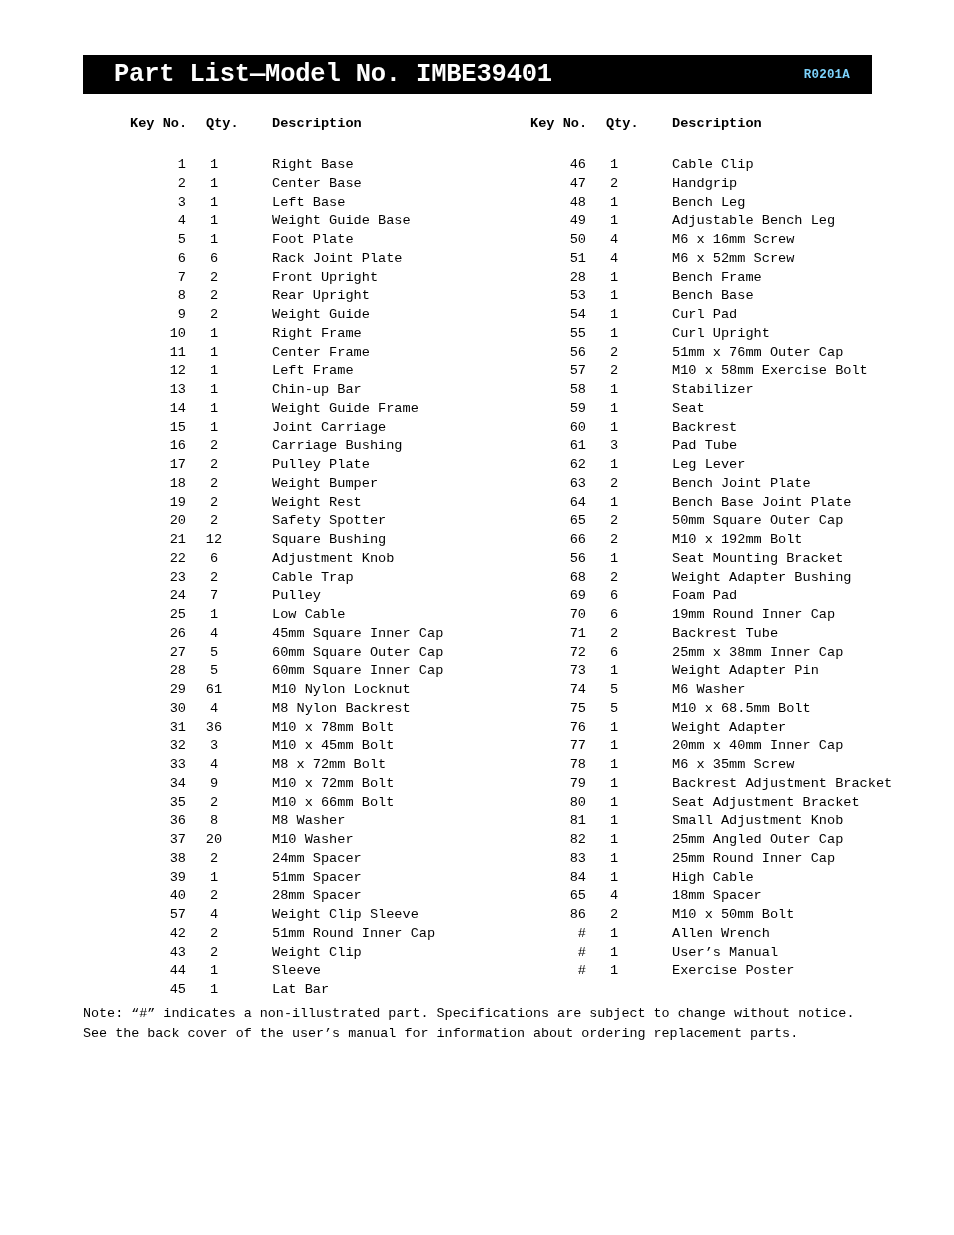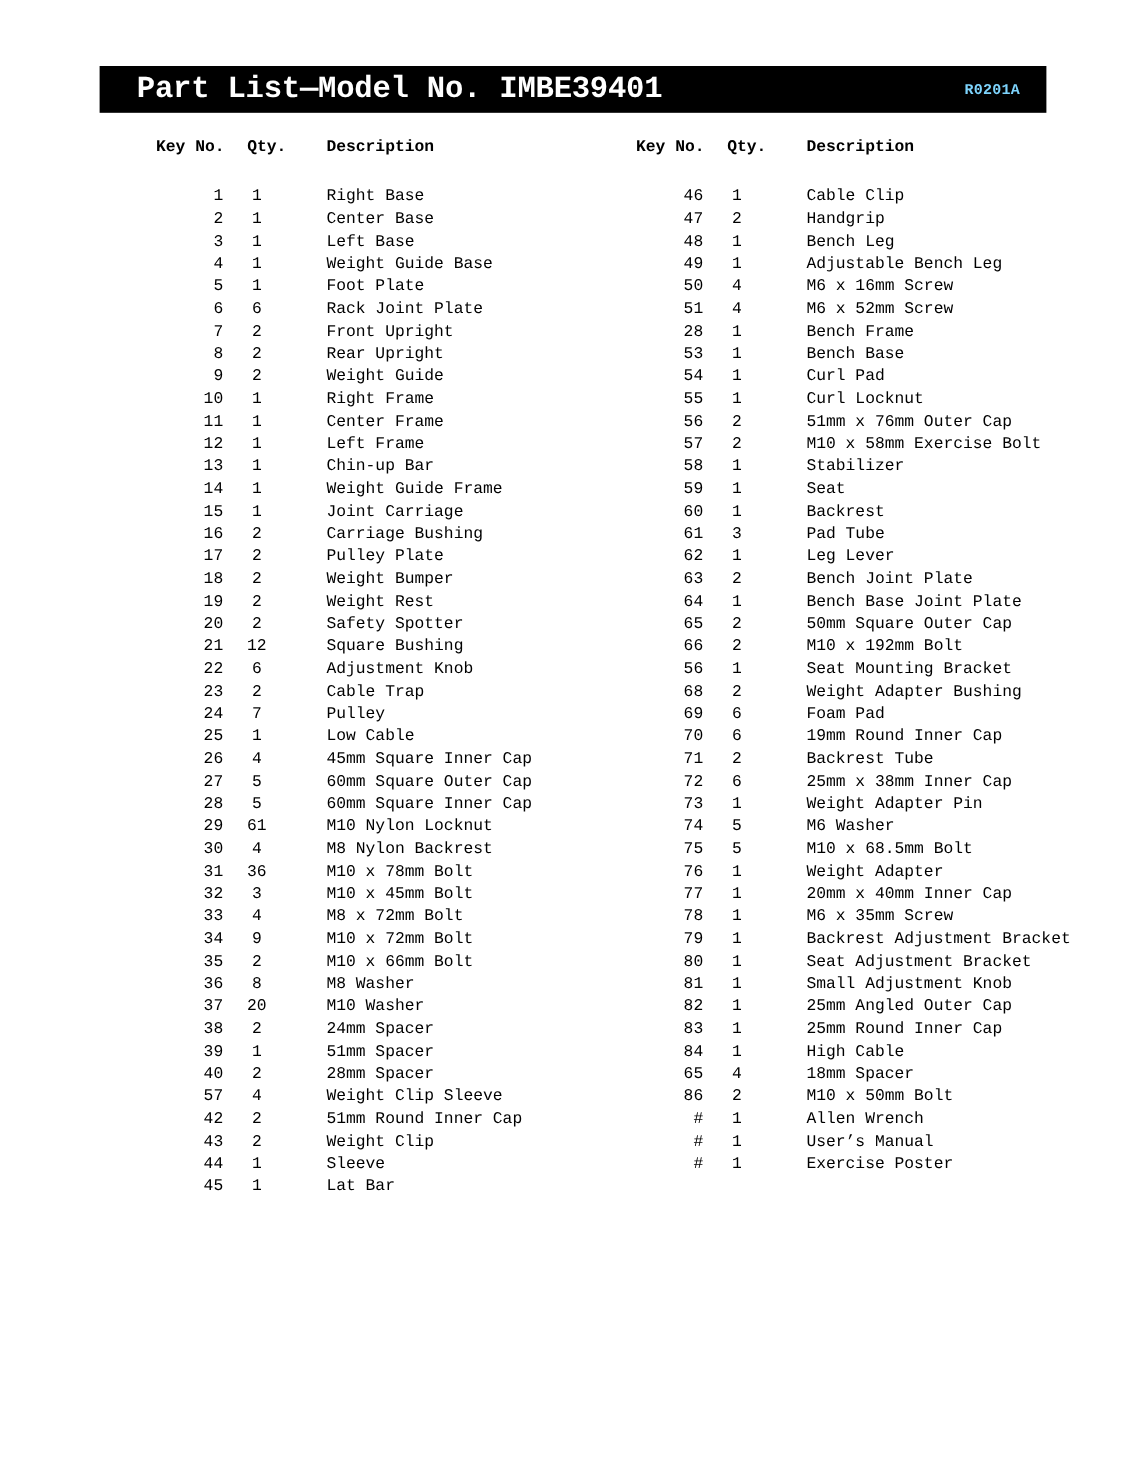--- a/index.html
+++ b/index.html
@@ -432,21 +432,21 @@
             <span class="cell-desc">Bench Base</span>
           </div>
           <div class="prow">
             <span class="cell-key">54</span>
             <span class="cell-qty">1</span>
             <span class="cell-desc">Curl Pad</span>
           </div>
           <div class="prow">
             <span class="cell-key">55</span>
             <span class="cell-qty">1</span>
-            <span class="cell-desc">Curl Locknut</span>
+            <span class="cell-desc">Curl Upright</span>
           </div>
           <div class="prow">
             <span class="cell-key">56</span>
             <span class="cell-qty">2</span>
             <span class="cell-desc">51mm x 76mm Outer Cap</span>
           </div>
           <div class="prow">
             <span class="cell-key">57</span>
             <span class="cell-qty">2</span>
             <span class="cell-desc">M10 x 58mm Exercise Bolt</span>
@@ -609,14 +609,15 @@
           <div class="prow">
             <span class="cell-key">#</span>
             <span class="cell-qty">1</span>
             <span class="cell-desc">Exercise Poster</span>
           </div>
         </div>
     </div>
 
   </div>
 
+  <div class="footnote">Note: “#” indicates a non-illustrated part. Specifications are subject to change without notice. See the back cover of the user’s manual for information about ordering replacement parts.</div>
 
 </div>
 
 </body></html>

